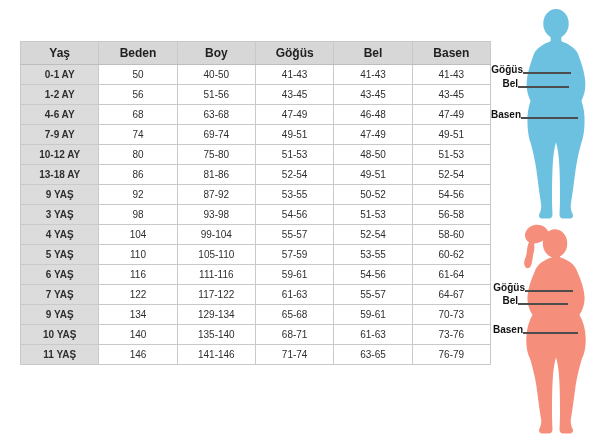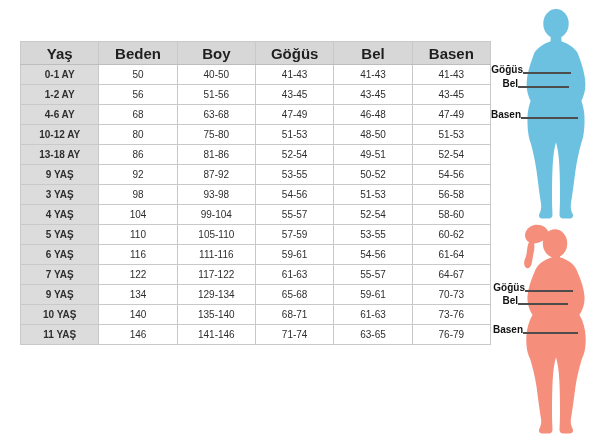--- a/index.html
+++ b/index.html
@@ -14,21 +14,21 @@
   table.size-table{
     position:absolute;left:20px;top:41px;width:471px;
     border-collapse:collapse;table-layout:fixed;
   }
   table.size-table th, table.size-table td{
     text-align:center;vertical-align:middle;padding:0;
     border:1px solid #c9c9c9;
   }
   table.size-table thead th{
     height:22px;background:#d7d7d7;
-    font-size:15px;font-weight:bold;color:#1f1f1f;
+    font-size:12px;font-weight:bold;color:#1f1f1f;
     border-bottom:1px solid #bdbdbd;
   }
   table.size-table tbody th{
     height:19px;background:#dcdcdc;
     font-size:10px;font-weight:bold;color:#2e2e2e;
   }
   table.size-table tbody td{
     height:19px;background:#ffffff;
     font-size:10px;color:#2e2e2e;
   }
@@ -85,20 +85,28 @@
           <td>43-45</td>
           <td>43-45</td>
         </tr>
         <tr>
           <th>4-6 AY</th>
           <td>68</td>
           <td>63-68</td>
           <td>47-49</td>
           <td>46-48</td>
           <td>47-49</td>
+        </tr>
+        <tr>
+          <th>7-9 AY</th>
+          <td>74</td>
+          <td>69-74</td>
+          <td>49-51</td>
+          <td>47-49</td>
+          <td>49-51</td>
         </tr>
         <tr>
           <th>10-12 AY</th>
           <td>80</td>
           <td>75-80</td>
           <td>51-53</td>
           <td>48-50</td>
           <td>51-53</td>
         </tr>
         <tr>

